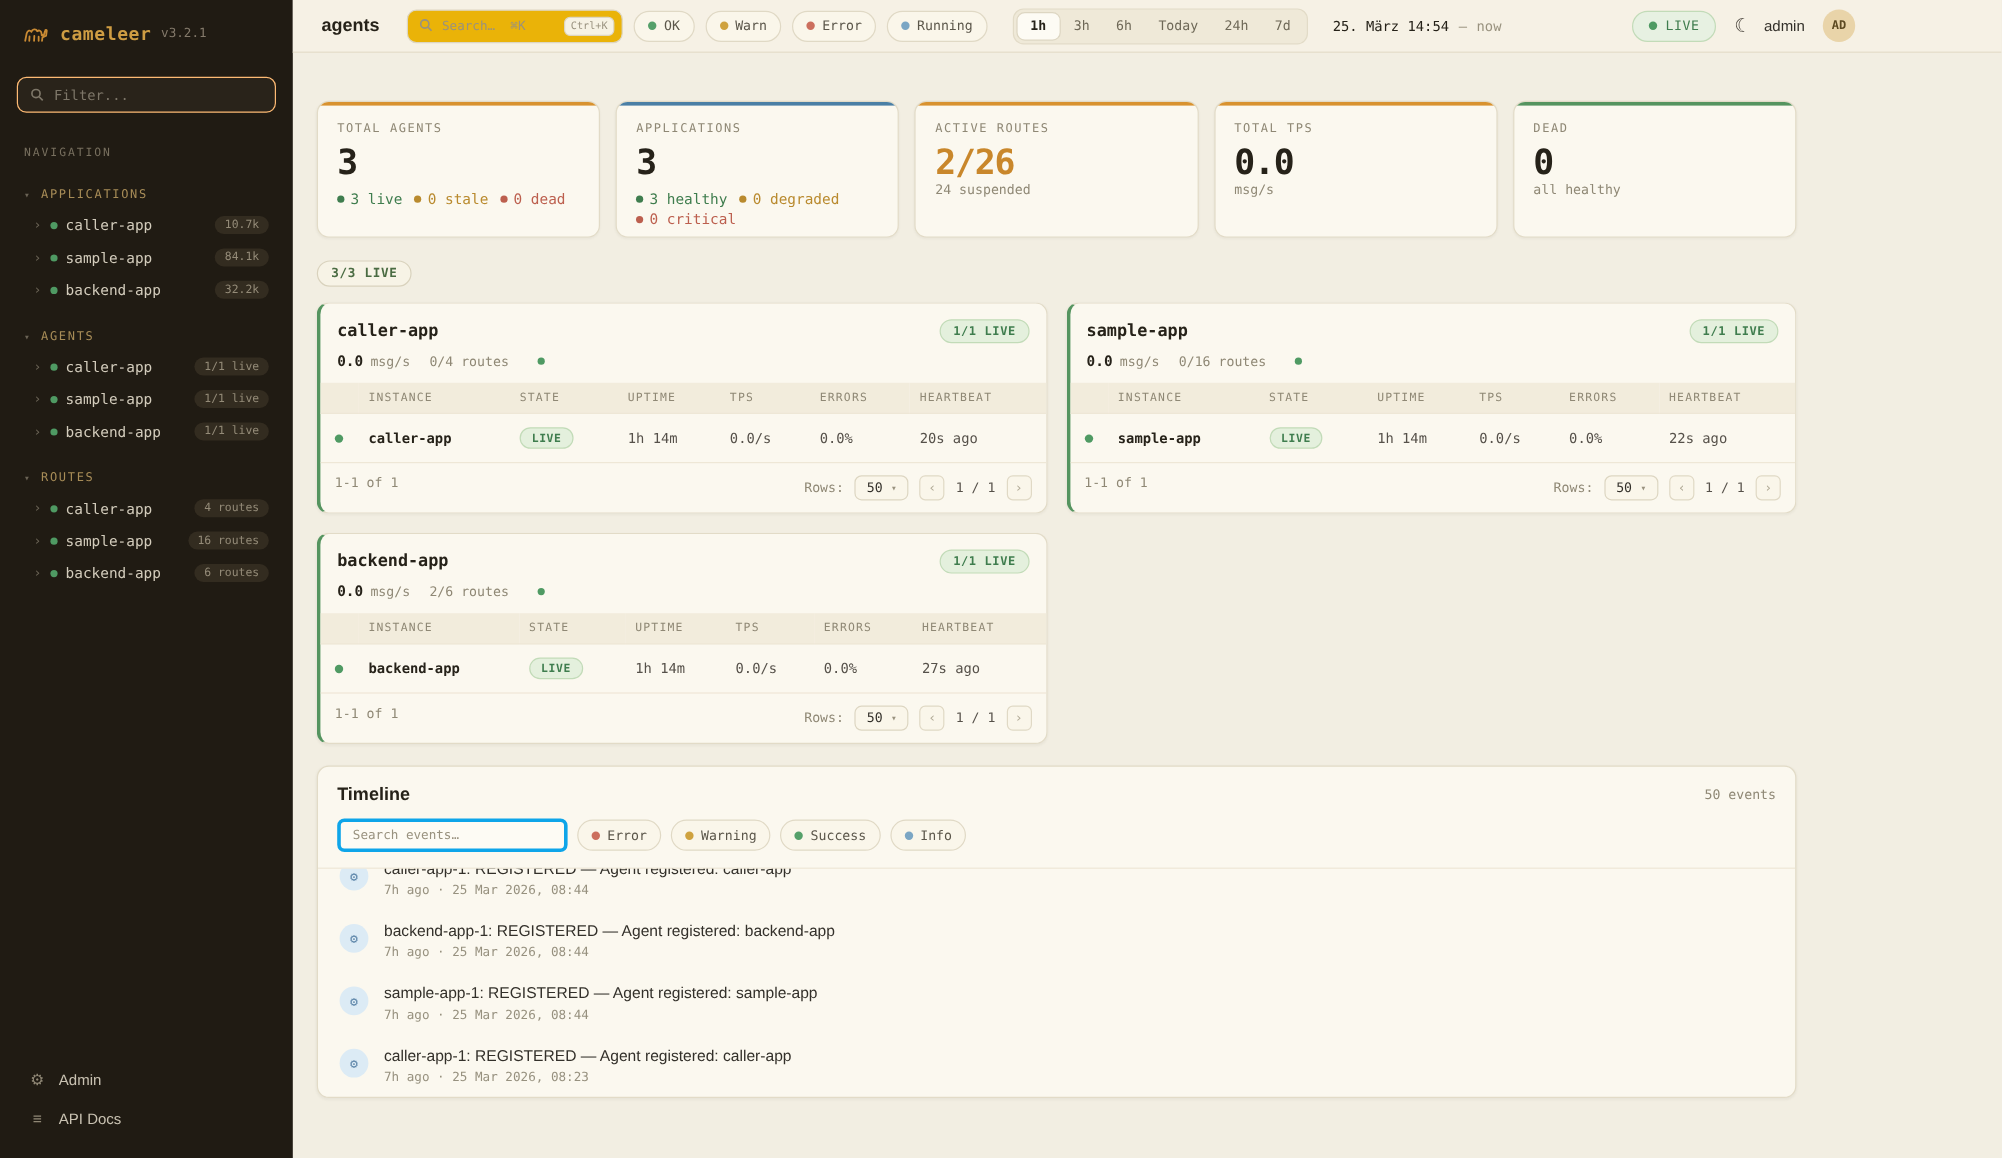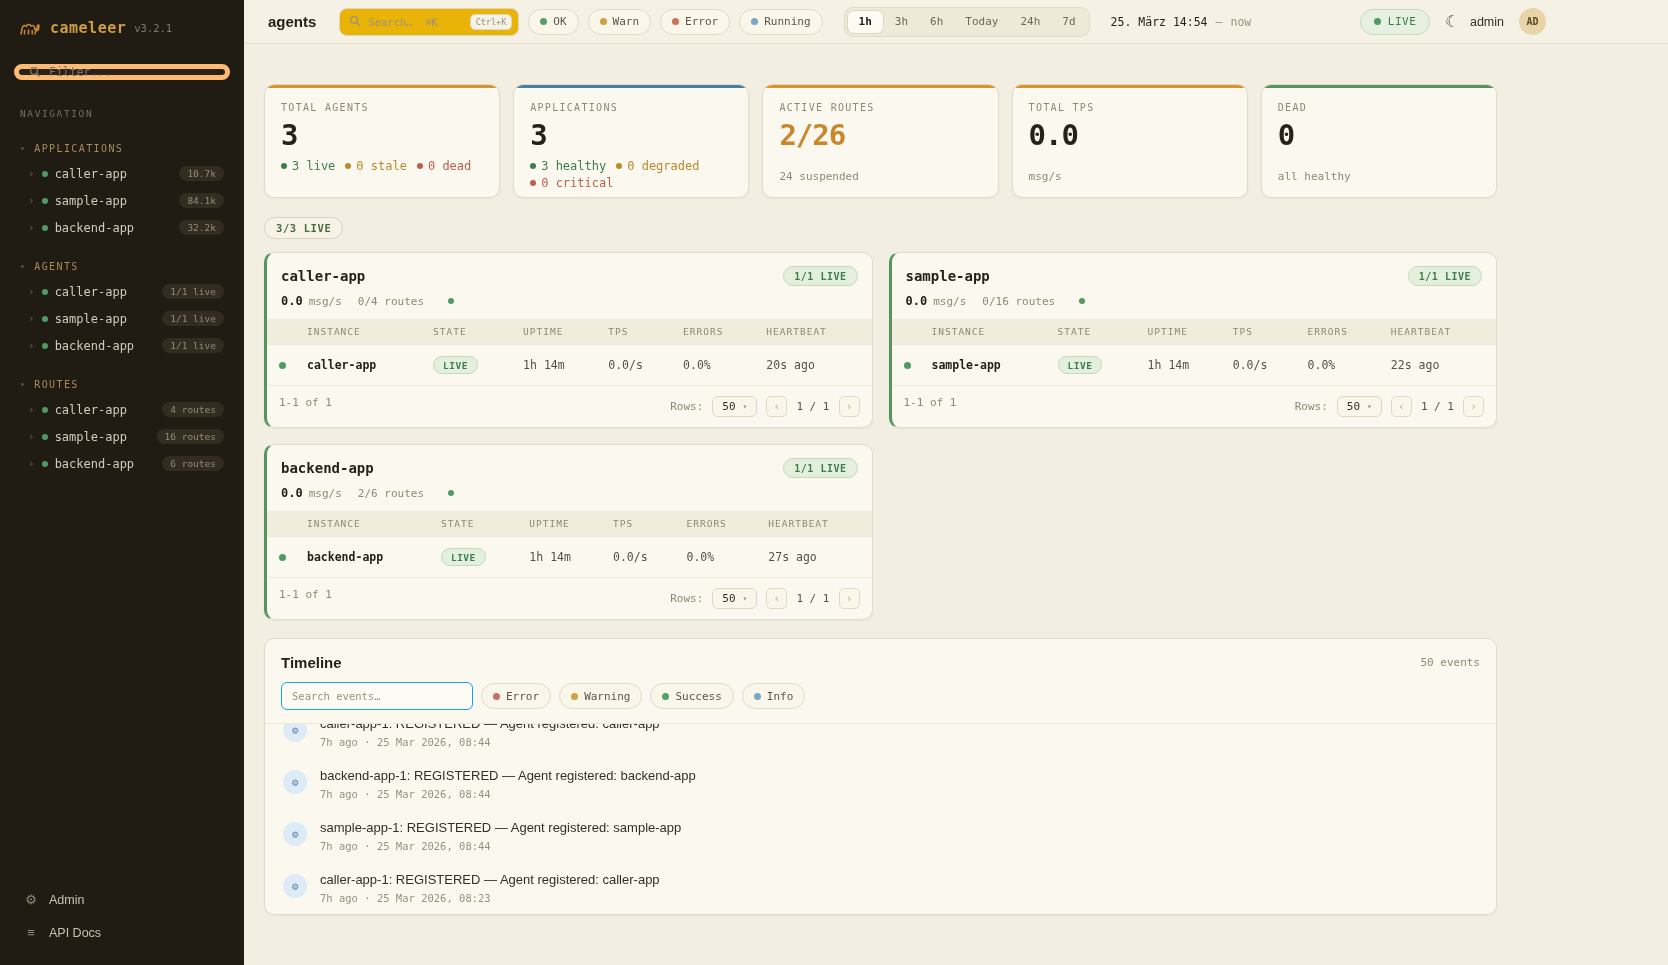--- a/index.html
+++ b/index.html
@@ -7,21 +7,21 @@
   body { font-family:"DejaVu Sans Mono", monospace; background:#f2eee2; color:#262219; }
 
   .app { display:flex; width:1668px; height:965px; }
 
   
   .sidebar { width:244px; flex-shrink:0; background:#201b13; display:flex; flex-direction:column; padding:14px 12px 18px; }
   .logo-row { display:flex; align-items:center; gap:8px; padding:2px 6px 0; }
   .camel-icon { display:flex; }
   .logo-text { color:#cf9d43; font-weight:bold; font-size:15px; letter-spacing:.5px; }
   .logo-ver { color:#83796a; font-size:10.5px; }
-  .filter-box { margin:24px 2px 0; display:flex; align-items:center; gap:8px; background:#29231a; border:5px solid #fdba74; border-radius:8px; height:16px; padding:0 10px; color:#7d7668; }
+  .filter-box { margin:24px 2px 0; display:flex; align-items:center; gap:8px; background:#29231a; border:1px solid #fdba74; border-radius:8px; height:30px; padding:0 10px; color:#7d7668; }
   .filter-box input { background:transparent; border:none; outline:none; color:#cfc8b8; font:inherit; font-size:11.5px; width:100%; }
   .filter-box input::placeholder { color:#7d7668; }
   .nav-label { margin:28px 8px 4px; font-size:9.5px; letter-spacing:1.6px; color:#776f5e; }
   .section { margin-top:16px; }
   .section-head { display:flex; align-items:center; gap:8px; padding:4px 8px 6px; color:#a78c57; font-size:10px; letter-spacing:1.4px; cursor:pointer; }
   .sec-caret { color:#6b6456; font-size:8px; }
   .nav-item { display:flex; align-items:center; gap:7px; height:27px; padding:0 8px 0 16px; border-radius:6px; cursor:pointer; }
   .nav-chev { color:#6b6456; font-size:11px; }
   .gdot { width:6px; height:6px; border-radius:50%; background:#4f9a63; flex-shrink:0; }
   .nav-lbl { color:#d3ccbc; font-size:12px; }
@@ -54,21 +54,21 @@
   
   .content { padding:40px 0 0 20px; height:921px; overflow:hidden; }
   .stats-row { display:grid; grid-template-columns:repeat(5,1fr); gap:13px; width:1233px; }
   .stat-card { position:relative; background:#fbf8ef; border:1px solid #e2dbc7; border-radius:10px; padding:17px 16px 14px; height:114px; overflow:hidden; box-shadow:0 1px 2px rgba(60,50,30,.05); }
   .stat-accent { position:absolute; top:0; left:0; right:0; height:3px; }
   .stat-label { font-size:10px; letter-spacing:1.3px; color:#8f8875; }
   .stat-value { font-size:29px; font-weight:bold; margin-top:5px; letter-spacing:-1px; }
   .stat-subs { display:flex; flex-wrap:wrap; gap:3px 10px; margin-top:7px; font-size:12px; }
   .sub { display:flex; align-items:center; gap:5px; }
   .sub .cdot { width:6px; height:6px; }
-  .stat-sub-plain { margin-top:18px; font-size:11px; color:#8f8875; }
+  .stat-sub-plain { margin-top:0; font-size:11px; color:#8f8875; }
 
   .overview-chip { margin:19px 0 13px; display:inline-flex; align-items:center; height:22px; padding:0 11px; border:1px solid #d9d2bd; background:#f7f3e6; border-radius:12px; font-size:10.5px; color:#4a6b42; font-weight:bold; letter-spacing:.6px; }
 
   .apps-grid { display:grid; grid-template-columns:1fr 1fr; gap:16px; width:1233px; }
   .app-card { background:#fbf8ef; border:1px solid #e2dbc7; border-left:3px solid #55945f; border-radius:10px; overflow:hidden; box-shadow:0 1px 2px rgba(60,50,30,.05); align-self:start; }
   .app-head { display:flex; align-items:center; justify-content:space-between; padding:13px 14px 5px; }
   .app-name { font-size:14px; font-weight:bold; }
   .badge-live { display:inline-flex; align-items:center; height:20px; padding:0 10px; background:#e4f0dd; border:1px solid #c2dbb8; border-radius:11px; color:#3f7d4e; font-size:10px; font-weight:bold; letter-spacing:.5px; }
   .badge-live.sm { height:18px; padding:0 9px; font-size:9.5px; }
   .app-sub { display:flex; align-items:center; gap:6px; padding:3px 14px 11px; font-size:11px; color:#8f8875; }
@@ -87,21 +87,21 @@
   .rows-select { display:inline-flex; align-items:center; gap:7px; border:1px solid #ddd6c2; border-radius:6px; background:#faf6ea; padding:3px 9px; color:#33302a; cursor:pointer; font-size:11px; }
   .rows-caret { color:#99927f; font-size:8px; }
   .pager-btn { width:21px; height:21px; display:inline-flex; align-items:center; justify-content:center; border:1px solid #e0d9c5; border-radius:5px; color:#b1aa96; cursor:pointer; background:#faf6ea; }
   .page-ind { color:#56514a; }
 
   .timeline-card { margin-top:18px; width:1233px; background:#fbf8ef; border:1px solid #e2dbc7; border-radius:10px; overflow:hidden; box-shadow:0 1px 2px rgba(60,50,30,.05); }
   .tl-head { display:flex; align-items:center; justify-content:space-between; padding:15px 16px 11px; }
   .tl-title { font-family:"Liberation Sans",sans-serif; font-weight:bold; font-size:15px; }
   .tl-count { font-size:11px; color:#8f8875; }
   .tl-controls { display:flex; align-items:center; gap:8px; padding:0 16px 13px; }
-  .tl-search { width:192px; height:28px; border:1px solid #0ea5e9; border-radius:6px; background:#fdfbf4; padding:0 10px; font:inherit; font-size:10.5px; color:#4d4840; outline:none; }
+  .tl-search { width:192px; height:28px; border:3px solid #0ea5e9; border-radius:6px; background:#fdfbf4; padding:0 10px; font:inherit; font-size:10.5px; color:#4d4840; outline:none; }
   .tl-search::placeholder { color:#99927f; }
   .events { border-top:1px solid #eee7d6; overflow:hidden; padding:0 10px; }
   .event { display:flex; gap:13px; padding:10px 8px; align-items:flex-start; }
   .event:first-child { margin-top:-18px; }
   .e-icon { width:24px; height:24px; border-radius:50%; background:#dcebf5; color:#5b84a8; display:flex; align-items:center; justify-content:center; font-size:11px; flex-shrink:0; margin-top:2px; }
   .e-title { font-family:"Liberation Sans",sans-serif; font-size:13px; color:#33302a; }
   .e-time { font-size:10.5px; color:#97917f; margin-top:5px; }
 </style>
 </head>
 <body>

